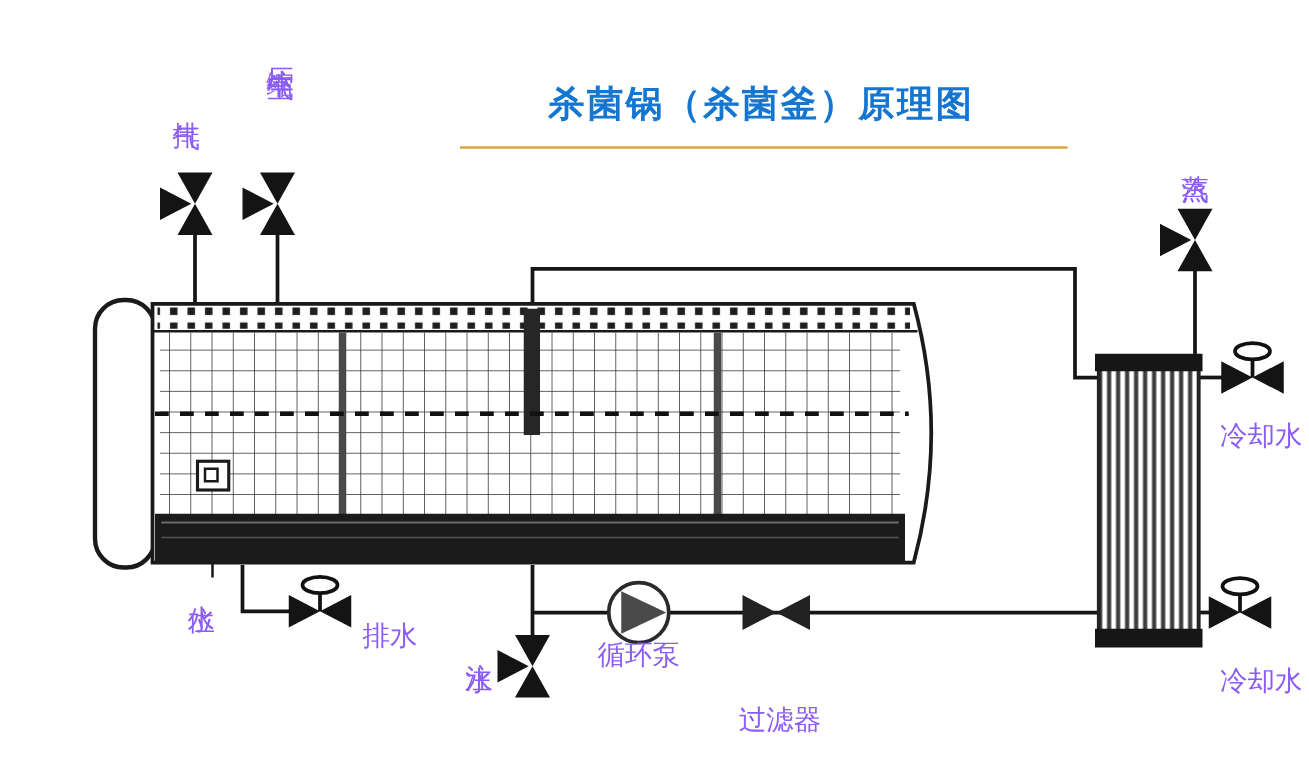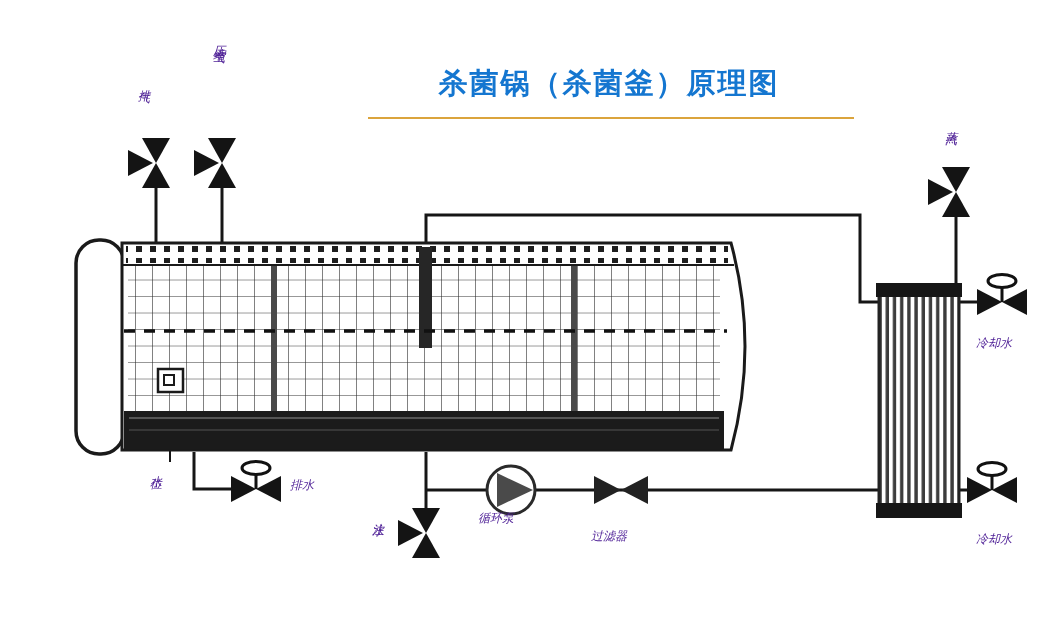--- a/index.html
+++ b/index.html
@@ -14,22 +14,22 @@
   .title{
     position:absolute;left:300px;top:64px;width:550px;
     text-align:center;font-size:29px;font-weight:bold;color:#1476d0;
     letter-spacing:2px;
   }
   .title-underline{
     position:absolute;left:334px;top:117px;width:486px;height:2px;
     background:#dba43c;
   }
   .lbl{
-    position:absolute;font-size:12px;color:#4c1d95;font-weight:500;
-    white-space:nowrap;line-height:1.2;font-style:italic;
+    position:absolute;font-size:22px;color:#8b5cf6;font-weight:500;
+    white-space:nowrap;line-height:1.2;
   }
   .vert{
     writing-mode:vertical-rl;text-orientation:upright;
     letter-spacing:2px;line-height:1;
   }
   svg{position:absolute;left:0;top:0;}
 </style>
 </head>
 <body>
 
@@ -136,18 +136,18 @@
 
   <div class="title">杀菌锅（杀菌釜）原理图</div>
   <div class="title-underline"></div>
 
   <div class="lbl vert" style="left:104px;top:80px;">排气</div>
   <div class="lbl vert" style="left:179px;top:36px;">压缩空气</div>
   <div class="lbl vert" style="left:911px;top:122px;">蒸汽</div>
   <div class="lbl" style="left:942px;top:336px;">冷却水</div>
   <div class="lbl" style="left:942px;top:532px;">冷却水</div>
   <div class="lbl vert" style="left:116px;top:466px;">水位</div>
-  <div class="lbl" style="left:256px;top:478px;">排水</div>
+  <div class="lbl" style="left:256px;top:496px;">排水</div>
   <div class="lbl vert" style="left:338px;top:513px;">注水</div>
   <div class="lbl" style="left:444px;top:511px;">循环泵</div>
-  <div class="lbl" style="left:557px;top:529px;">过滤器</div>
+  <div class="lbl" style="left:557px;top:563px;">过滤器</div>
 
 </div>
 
 </body></html>

